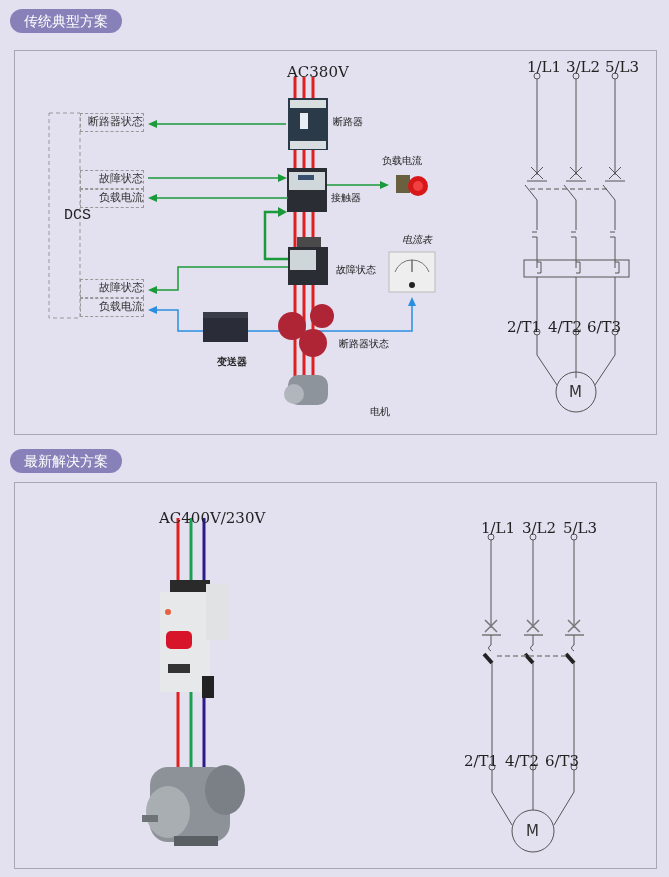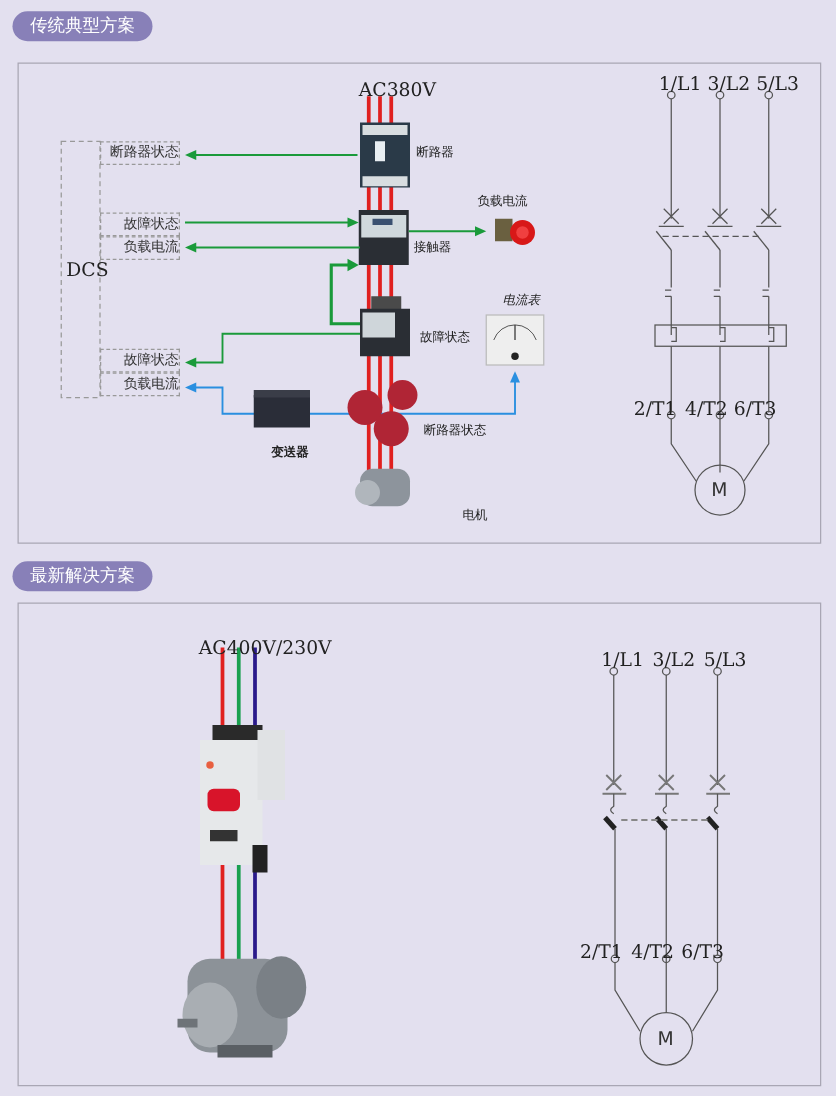--- a/index.html
+++ b/index.html
@@ -137,21 +137,21 @@
     <circle cx="537" cy="332" r="3"></circle>
       <circle cx="576" cy="332" r="3"></circle>
       <circle cx="615" cy="332" r="3"></circle>
     <path d="M537,335 L537,355 L557,385"></path>
     <path d="M615,335 L615,355 L595,385"></path>
     <circle cx="576" cy="392" r="20"></circle>
   </g>
 </svg>
 
 <div class="lbl serif" style="left:287px; top:63px;">AC380V</div>
-<div class="lbl serif" style="left:53px; top:207px;">DCS</div>
+<div class="lbl serif" style="left:64px; top:207px;font-family:Liberation Mono, monospace;">DCS</div>
 
 <div class="dbox" style="left:80px; top:113px; width:62px; height:17px;">断路器状态</div>
 <div class="dbox" style="left:80px; top:170px; width:62px; height:17px;">故障状态</div>
 <div class="dbox" style="left:80px; top:189px; width:62px; height:17px;">负载电流</div>
 <div class="dbox" style="left:80px; top:279px; width:62px; height:17px;">故障状态</div>
 <div class="dbox" style="left:80px; top:298px; width:62px; height:17px;">负载电流</div>
 
 <div class="lbl" style="left:333px; top:115px;">断路器</div>
 <div class="lbl" style="left:331px; top:191px;">接触器</div>
 <div class="lbl" style="left:382px; top:154px;">负载电流</div>

